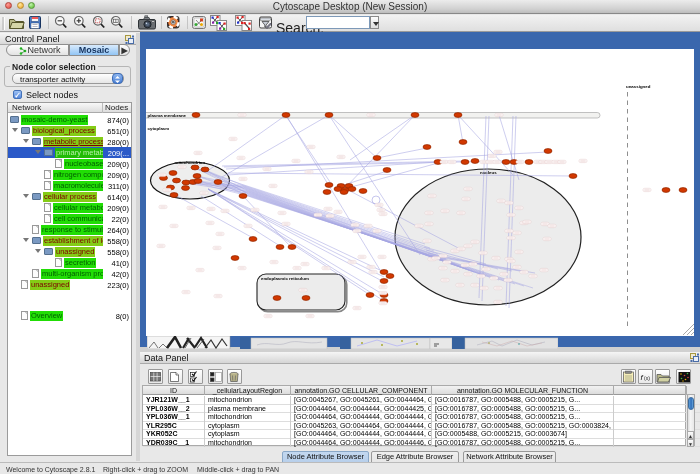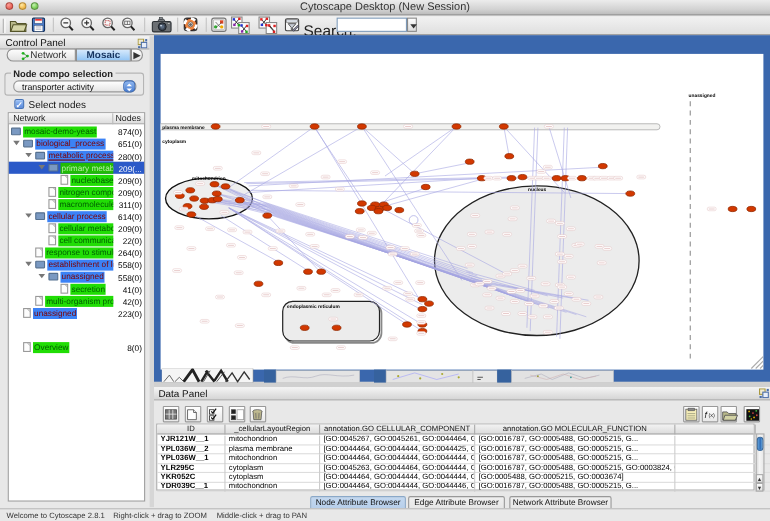--- a/index.html
+++ b/index.html
@@ -34,21 +34,21 @@
 
 #tree { left:7px; top:69px; width:125px; height:354px; background:#fff; border:1px solid #9b9b9b; }
 #tree-hdr { left:0; top:0; width:123px; height:10px; background:linear-gradient(#f8f8f8,#ddd); border-bottom:1px solid #aaa; font-size:8px; color:#222; }
 .trow { left:0; width:123px; height:11px; font-size:7.5px; line-height:11px; white-space:nowrap; }
 .tlabel { position:absolute; top:0.5px; height:10px; line-height:10px; padding:0 1px; overflow:hidden; white-space:nowrap; }
 .tnum { position:absolute; right:2px; top:0.5px; color:#000; font-size:7.5px; }
 .tri { position:absolute; top:3px; width:0; height:0; border-left:3.5px solid transparent; border-right:3.5px solid transparent; border-top:4.5px solid #777; }
 .fold { position:absolute; top:1.5px; width:9px; height:7px; background:#7a99c2; border:1px solid #55708f; border-radius:1px; }
 .file { position:absolute; top:1px; width:7px; height:9px; background:linear-gradient(225deg,#ccc 1.8px,#fdfdfd 1.8px); border:1px solid #999; }
 .gl { background:#21dd05; color:#005f00; }
-.rl { background:#3b82f6; color:#7d0000; }
+.rl { background:#84cc16; color:#7d0000; }
 
 
 #divider { left:136px; top:33px; width:4px; height:428px; background:#d6d6d6; }
 
 
 #desktop { left:140px; top:32px; width:560px; height:320px; background:#d0d0d0; }
 #iframe-border { left:0px; top:0px; width:560px; height:315px; background:#3a67ad; }
 #ititle { left:6px; top:5px; width:548px; height:12px; background:linear-gradient(#efefef,#cfcfcf 60%,#b9b9b9); border-bottom:1px solid #8a8a8a; }
 #ititle .tl { width:7px; height:7px; border-radius:50%; top:2.5px; }
 #ititle span { position:absolute; width:100%; text-align:center; top:1px; font-size:8.5px; color:#111; }
@@ -197,21 +197,21 @@
     </div>
   <div class="tab abs" style="left:6px;width:63px;border-radius:6px 0 0 6px;"><svg style="position:absolute;left:12px;top:2px" width="8" height="8" viewBox="0 0 8 8">
         <circle cx="2" cy="1.5" r="1.3" fill="#2b2"></circle>
         <circle cx="6" cy="4" r="1.3" fill="#2b2"></circle>
         <circle cx="2" cy="6.5" r="1.3" fill="#2b2"></circle>
         <path d="M2 1.5 L6 4 L2 6.5" stroke="#282" stroke-width="0.7" fill="none"></path>
       </svg><span style="margin-left:13px;font-weight:normal;">Network</span></div>
   <div class="tab abs" style="left:69px;width:50px;background:linear-gradient(#d8eafc,#92c5f5);color:#15335f;">Mosaic</div>
   <div class="tab abs" style="left:119px;width:11px;border-radius:0 6px 6px 0;font-size:8px;">▶</div>
   <div id="grpbox" class="abs"></div>
-  <div id="grplabel" class="abs">Node compo selection</div>
+  <div id="grplabel" class="abs">Node color selection</div>
   <div id="combo" class="abs">
       <span>transporter activity</span>
       <span class="cap">
         <svg width="11" height="11" viewBox="0 0 11 11" style="position:absolute;left:-1px;top:0px">
           <path d="M5.5 2 L8 4.5 L3 4.5 Z" fill="#fff"></path>
           <path d="M5.5 9 L3 6.5 L8 6.5 Z" fill="#fff"></path>
         </svg>
       </span>
     </div>
   <div id="chk" class="abs">✓</div>

